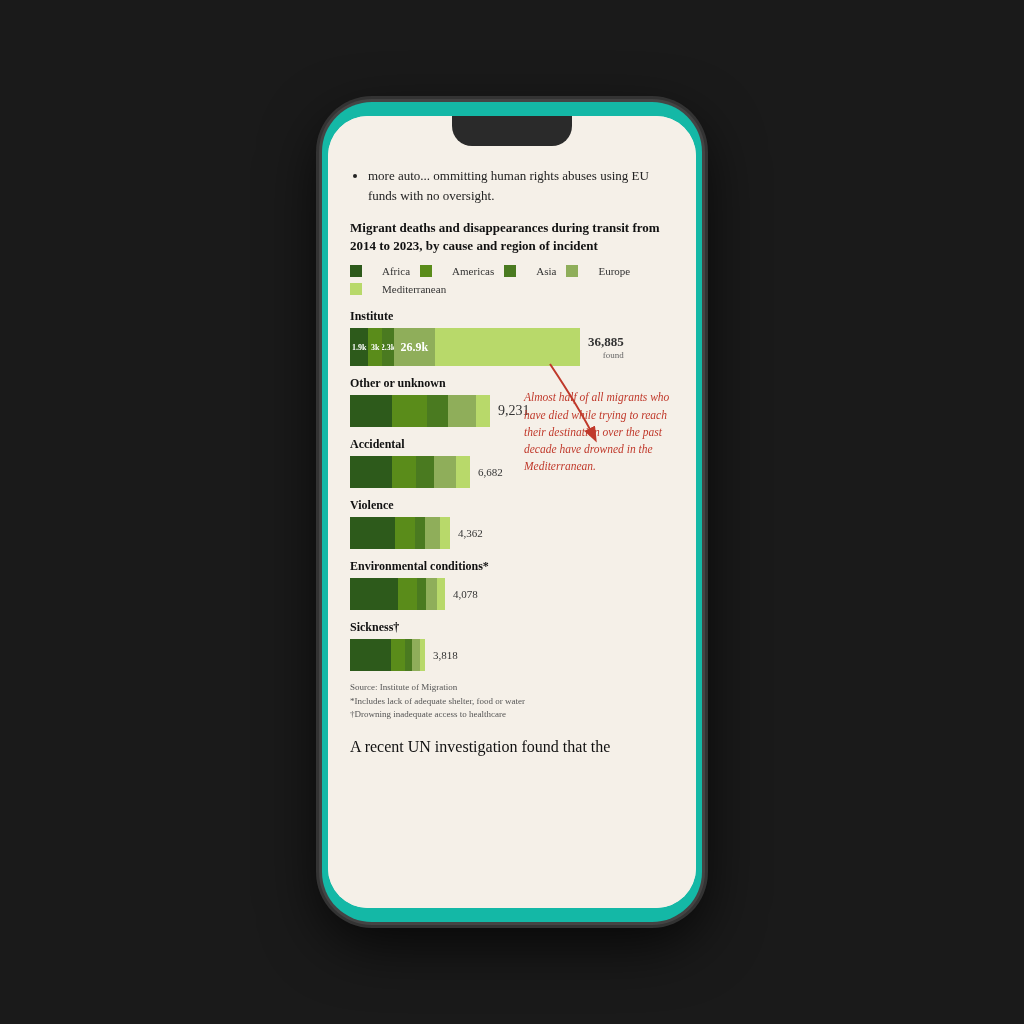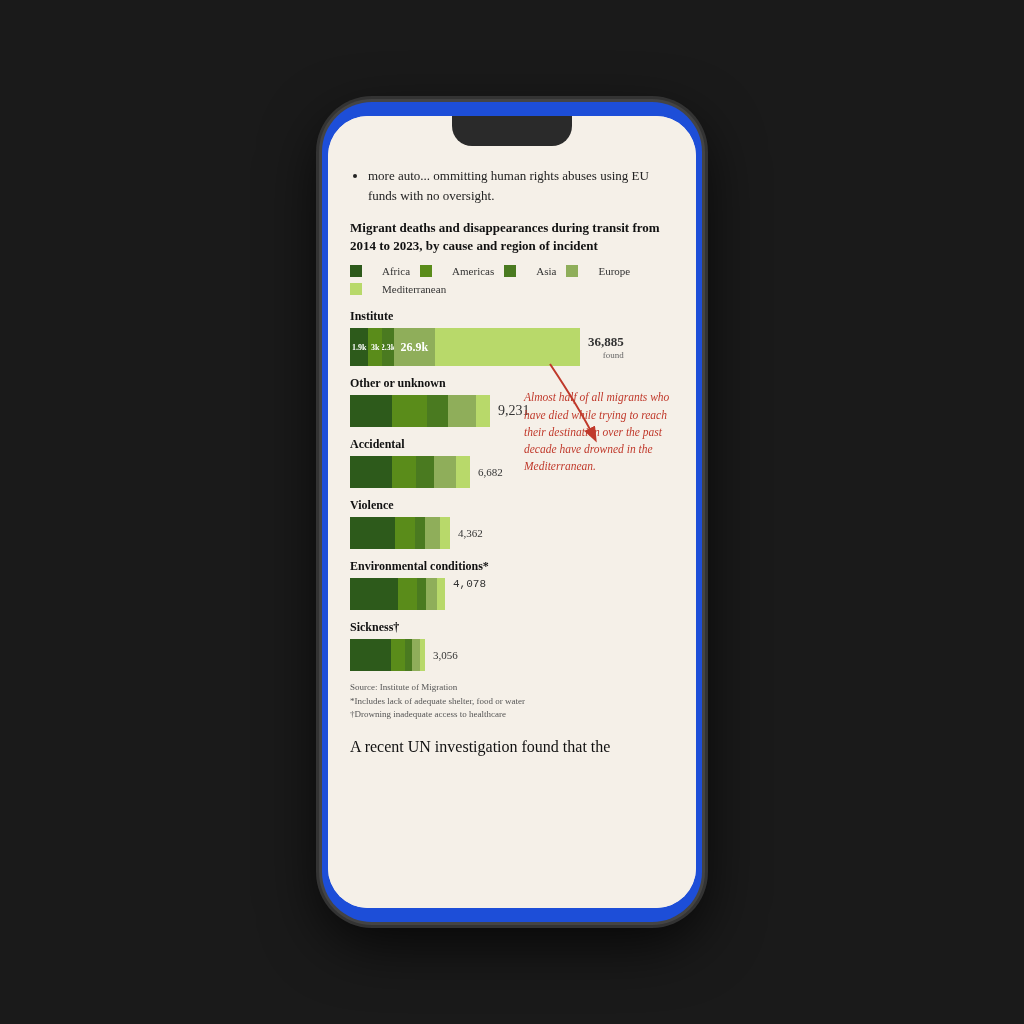--- a/index.html
+++ b/index.html
@@ -9,21 +9,21 @@
       display: flex;
       justify-content: center;
       align-items: center;
       min-height: 100vh;
       font-family: Georgia, 'Times New Roman', serif;
     }
 
     .phone-frame {
       width: 380px;
       height: 820px;
-      background: #1d4ed8;
+      background: #14b8a6;
       border-radius: 50px;
       position: relative;
       box-shadow: 0 0 0 3px #444, 0 0 0 6px #333, 0 20px 60px rgba(0,0,0,0.8);
       overflow: hidden;
     }
 
     .phone-screen {
       position: absolute;
       top: 14px;
       left: 6px;
@@ -245,21 +245,21 @@
               <div style="background:#4a7a20; width:10%; height:100%;"></div>
               <div style="background:#8fae5a; width:15%; height:100%;"></div>
               <div style="background:#b8d96a; width:10%; height:100%;"></div>
             </div>
             <span style="margin-left:8px; font-size:11px; color:#333;">4,362</span>
           </div>
         </div>
 
         <div class="chart-section">
           <div class="chart-label">Environmental conditions*</div>
-          <div style="display:flex; font-family:Liberation Mono, monospace;">
+          <div style="display:flex; align-items:center;">
             <div style="display:flex; height:32px; width:95px;">
               <div style="background:#2d5a1b; width:50%; height:100%;"></div>
               <div style="background:#5a8c1a; width:20%; height:100%;"></div>
               <div style="background:#4a7a20; width:10%; height:100%;"></div>
               <div style="background:#8fae5a; width:12%; height:100%;"></div>
               <div style="background:#b8d96a; width:8%; height:100%;"></div>
             </div>
             <span style="margin-left:8px; font-size:11px; color:#333;">4,078</span>
           </div>
         </div>
@@ -267,21 +267,21 @@
         <div class="chart-section">
           <div class="chart-label">Sickness†</div>
           <div style="display:flex; align-items:center;">
             <div style="display:flex; height:32px; width:75px;">
               <div style="background:#2d5a1b; width:55%; height:100%;"></div>
               <div style="background:#5a8c1a; width:18%; height:100%;"></div>
               <div style="background:#4a7a20; width:10%; height:100%;"></div>
               <div style="background:#8fae5a; width:10%; height:100%;"></div>
               <div style="background:#b8d96a; width:7%; height:100%;"></div>
             </div>
-            <span style="margin-left:8px; font-size:11px; color:#333;">3,056</span>
+            <span style="margin-left:8px; font-size:11px; color:#333;">3,818</span>
           </div>
         </div>
 
         <div style="position:absolute; top:80px; right:0px; width:150px;">
           <p style="font-size:11.5px; color:#c0392b; font-style:italic; line-height:1.5; font-family: cursive, Georgia, serif;">Almost half of all migrants who have died while trying to reach their destination over the past decade have drowned in the Mediterranean.</p>
         </div>
 
         <svg style="position:absolute; top:0; left:0; width:100%; height:100%; pointer-events:none; overflow:visible;">
           <path d="M 200 55 Q 230 100 245 130" stroke="#c0392b" stroke-width="2" fill="none" marker-end="url(#arrowhead)"></path>
           <defs>

